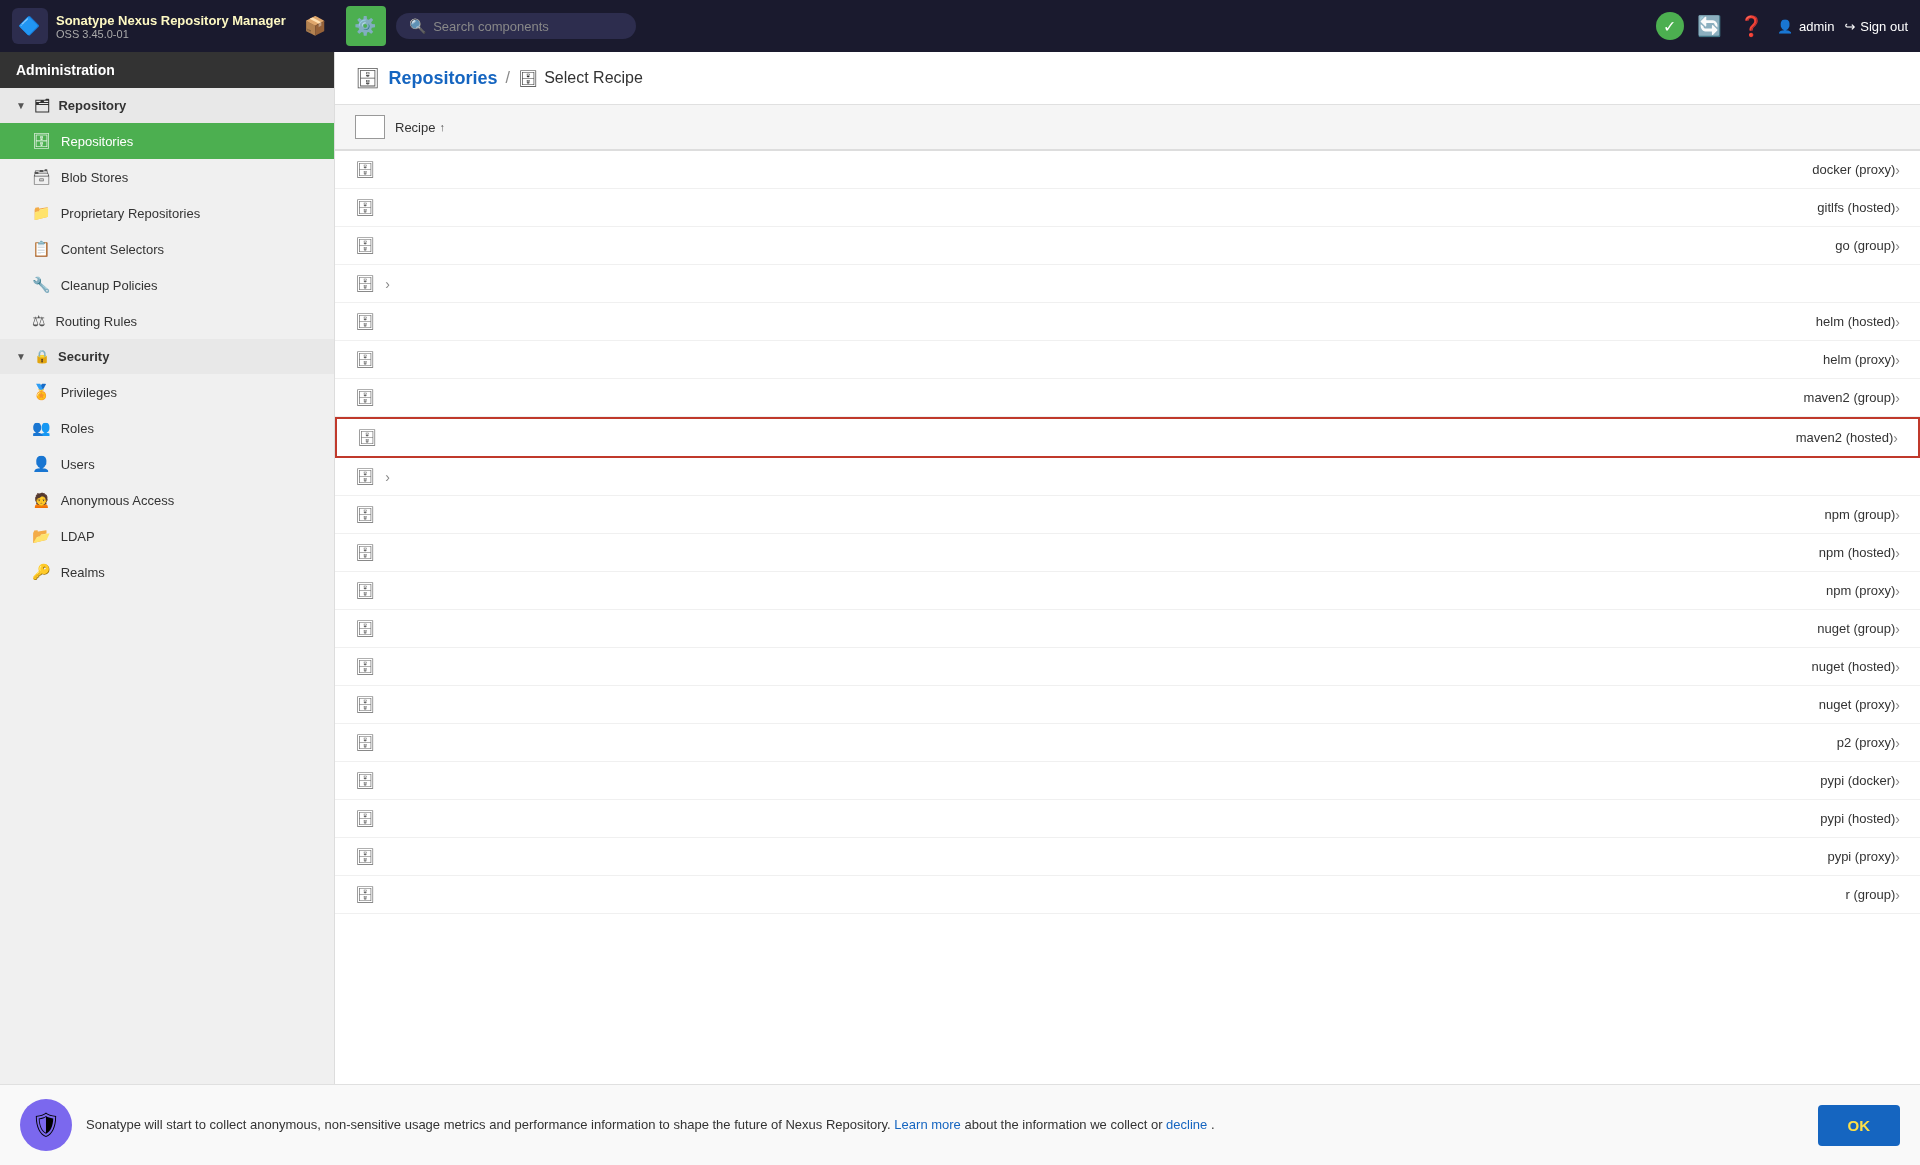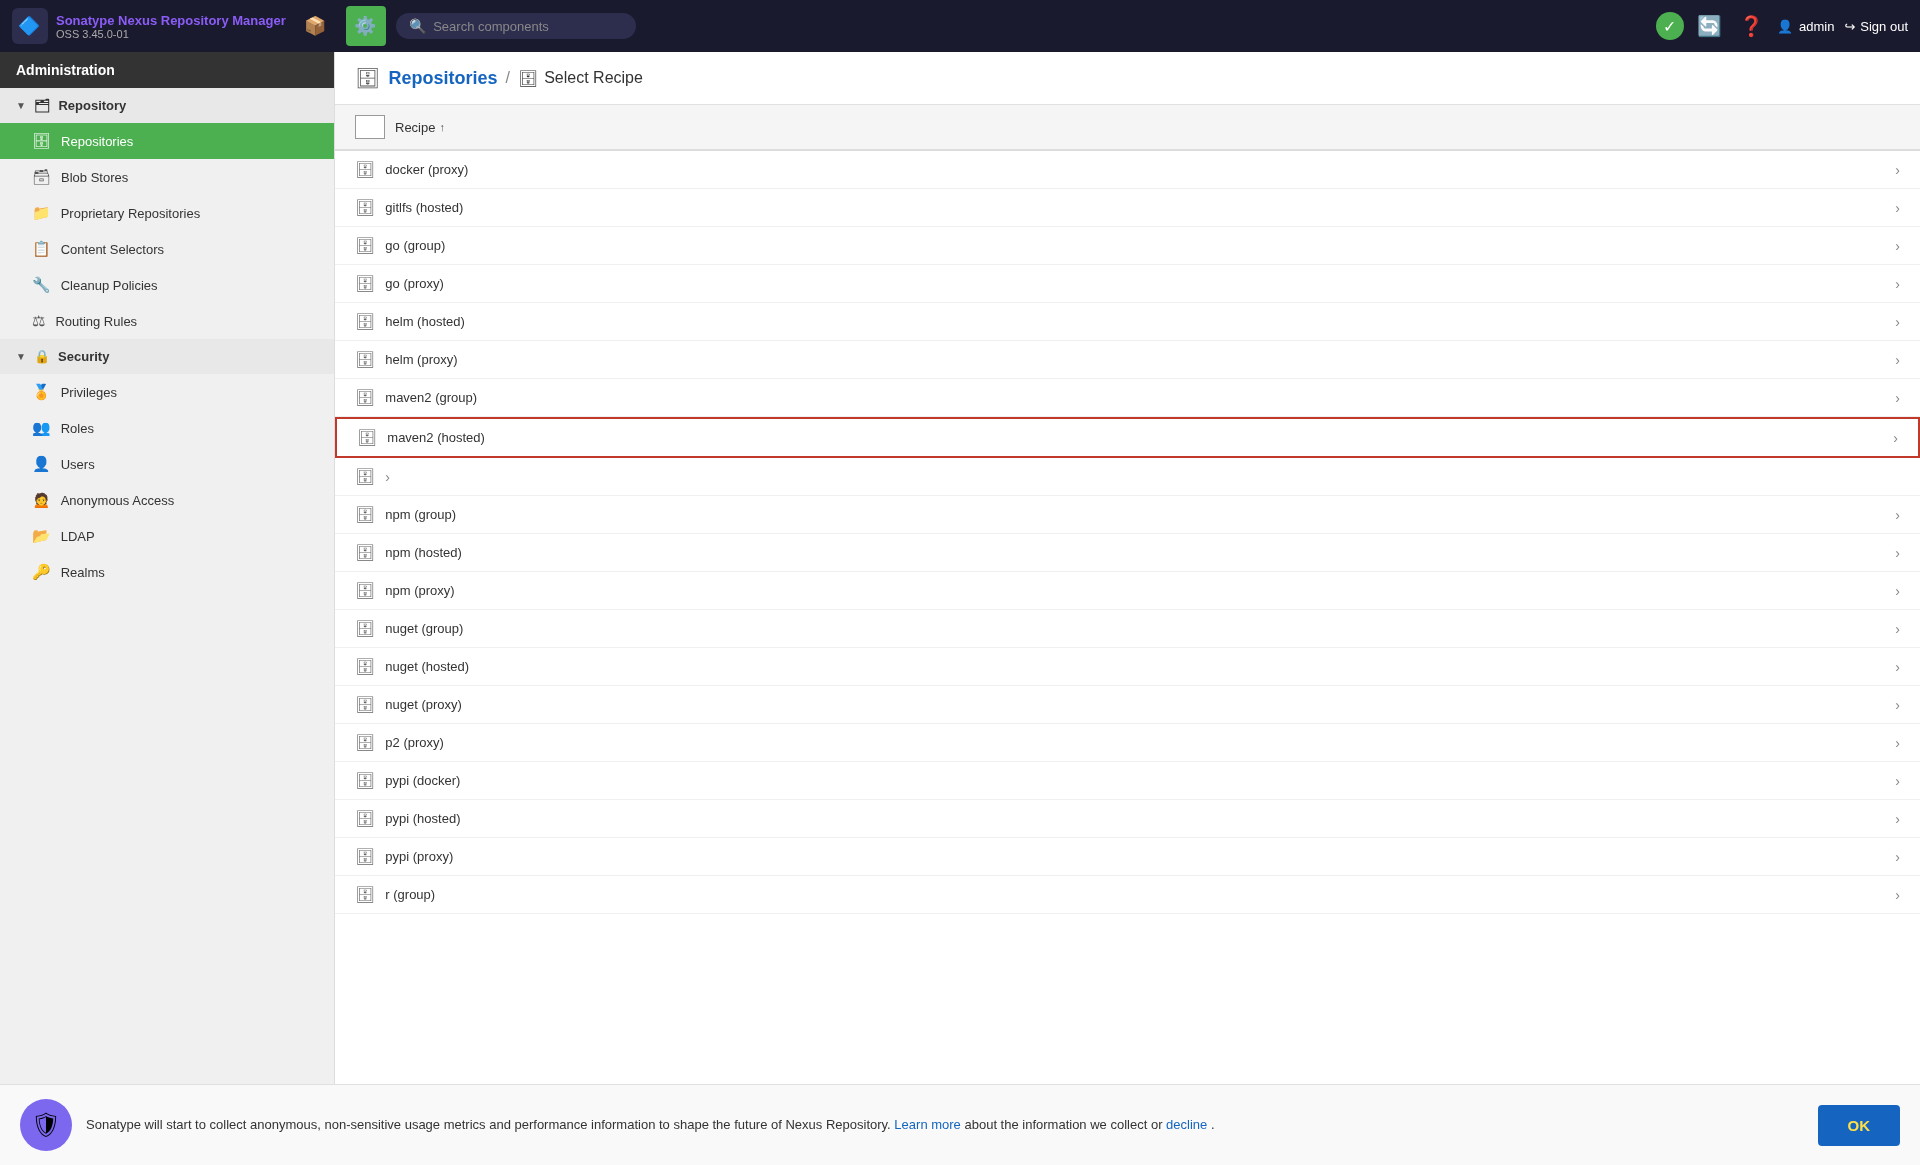--- a/index.html
+++ b/index.html
@@ -28,21 +28,21 @@
     }
     .topnav-brand .logo {
       width: 36px; height: 36px;
       background: #2d2d4e;
       border-radius: 6px;
       display: flex; align-items: center; justify-content: center;
       color: #fff;
       font-size: 18px;
     }
     .brand-text { display: flex; flex-direction: column; }
-    .brand-title { font-size: 13px; font-weight: bold; color: #8b5cf6; }
+    .brand-title { font-size: 13px; font-weight: bold; color: #fef9c3; }
     .brand-sub { font-size: 11px; color: #aaa; font-weight: normal; }
     .topnav-icon-btn {
       width: 40px; height: 40px;
       display: flex; align-items: center; justify-content: center;
       border-radius: 4px;
       cursor: pointer;
       color: #fff;
       font-size: 18px;
       background: transparent;
       border: none;
@@ -235,21 +235,21 @@
       padding: 9px 20px;
       border-bottom: 1px solid #f0f0f0;
       cursor: pointer;
       background: #fff;
     }
     .table-row.selected {
       border: 2px solid #c0392b;
       background: #fff;
     }
     .row-icon { font-size: 16px; color: #666; margin-right: 10px; flex-shrink: 0; }
-    .row-label { flex: 1; font-size: 13px; color: #333; }
+    .row-label { flex: 1; font-size: 13px; color: #333; text-align: right; }
     .row-chevron { color: #888; font-size: 14px; }
 
     
     .table-container::-webkit-scrollbar { width: 8px; }
     .table-container::-webkit-scrollbar-track { background: #f0f0f0; }
     .table-container::-webkit-scrollbar-thumb { background: #bbb; border-radius: 4px; }
 
     
     .notification-banner {
       display: flex;
@@ -434,21 +434,20 @@
     <span class="row-label">gitlfs (hosted)</span>
     <span class="row-chevron">›</span>
   </div>
           <div class="table-row">
     <span class="row-icon">🗄</span>
     <span class="row-label">go (group)</span>
     <span class="row-chevron">›</span>
   </div>
           <div class="table-row">
     <span class="row-icon">🗄</span>
-    <span class="row-label">go (proxy)</span>
     <span class="row-chevron">›</span>
   </div>
           <div class="table-row">
     <span class="row-icon">🗄</span>
     <span class="row-label">helm (hosted)</span>
     <span class="row-chevron">›</span>
   </div>
           <div class="table-row">
     <span class="row-icon">🗄</span>
     <span class="row-label">helm (proxy)</span>

